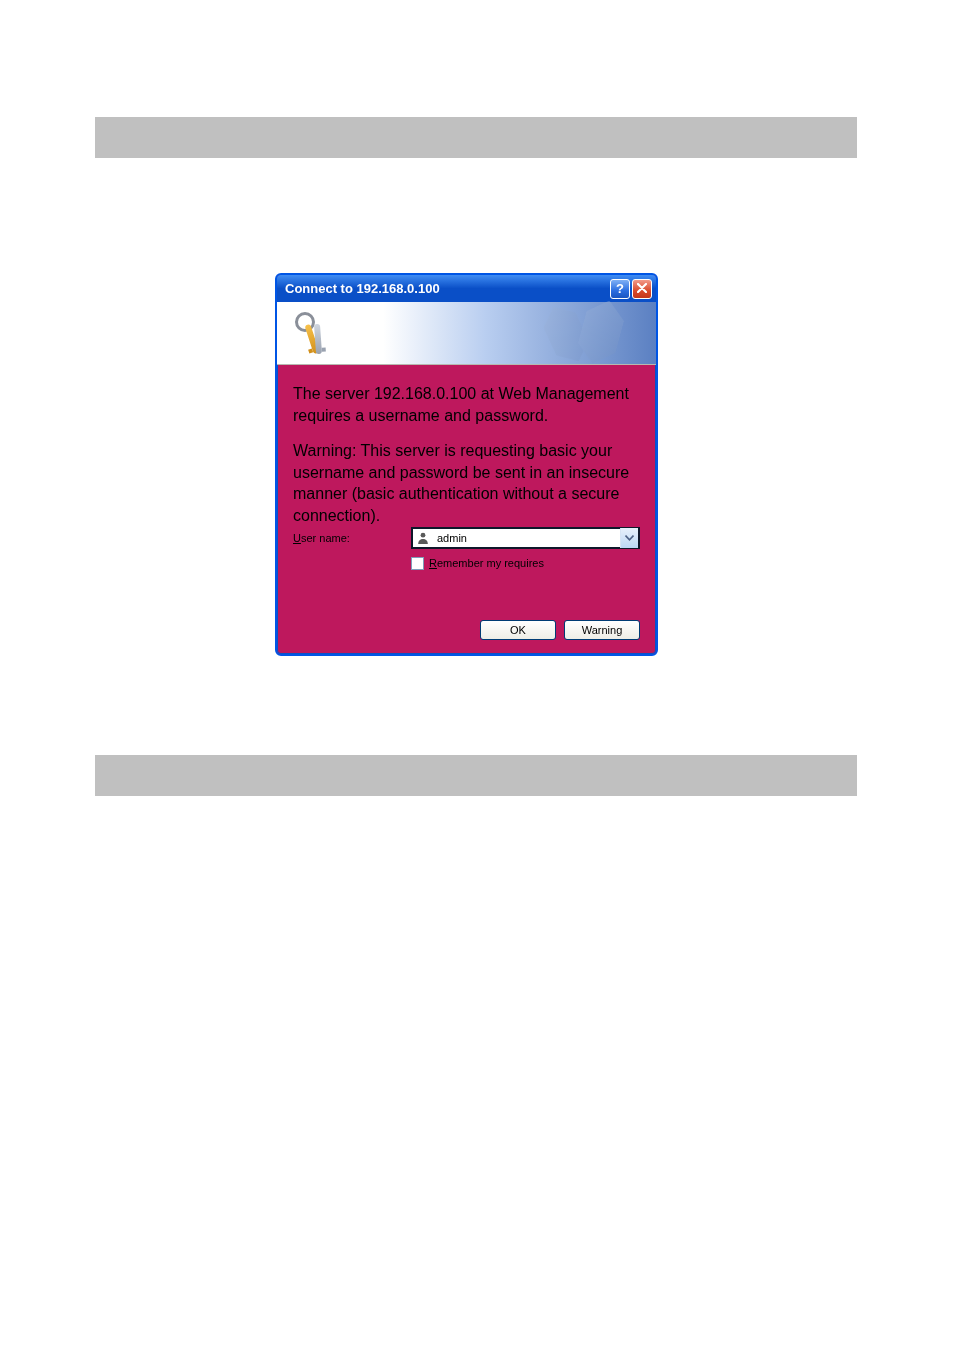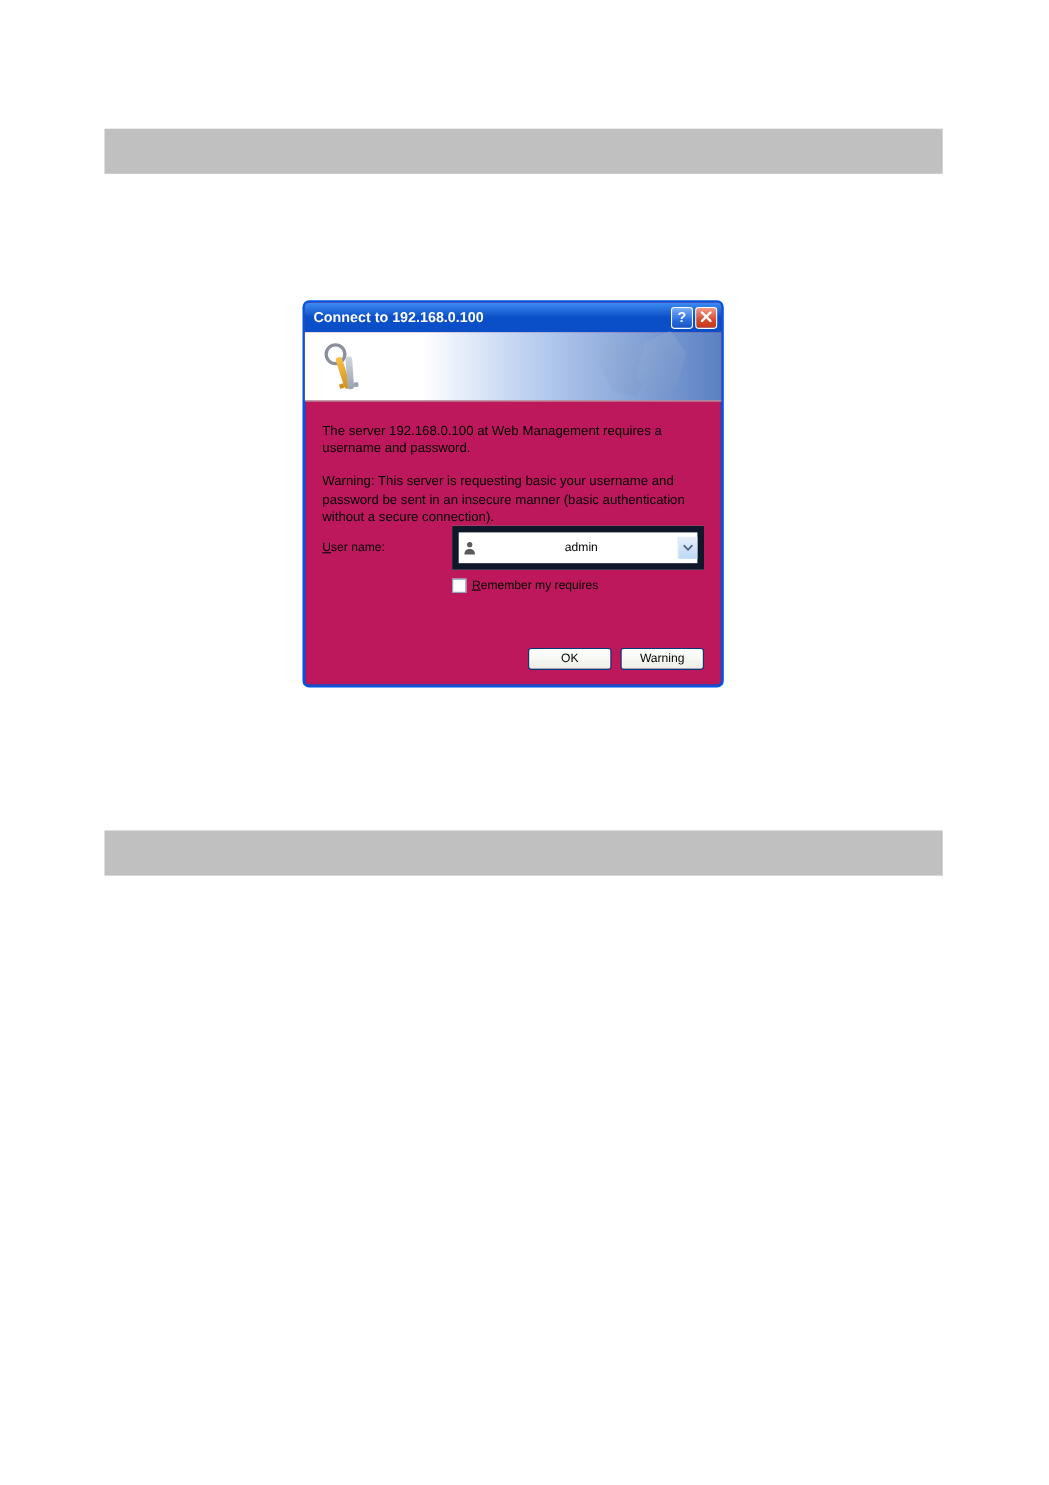--- a/index.html
+++ b/index.html
@@ -144,49 +144,48 @@
     clip-path: polygon(50% 0, 100% 25%, 100% 75%, 50% 100%, 0 75%, 0 25%);
   }
   .g1 { left: 20px; top: 2px; transform: rotate(-25deg) scale(1.2); }
   .g2 { left: 55px; top: 0px; transform: rotate(15deg) scale(1.3); }
 
   .body {
     padding: 18px 16px 14px 16px;
   }
 
   .msg {
-    font-size: 12px;
+    font-size: 16px;
     line-height: 1.35;
     color: #000;
   }
   .msg + .msg { margin-top: 14px; }
 
   .form-area { margin-top: 0; }
 
   .row {
     display: flex;
     align-items: center;
     margin-bottom: 10px;
   }
   .row-label {
     width: 118px;
     font-size: 11px;
   }
   .row-label .access { text-decoration: underline; }
   .row-field { flex: 1; }
 
   .combo {
-    height: 40px;
-    border: 6px solid #0f172a;
+    height: 22px;
+    border: 2px solid #0f172a;
     background: #fff;
     display: flex;
     align-items: center;
     position: relative;
     box-sizing: border-box;
-    text-align: center;
   }
   .combo .avatar {
     width: 16px;
     height: 16px;
     margin: 0 4px 0 2px;
     display:flex;
     align-items:center;
     justify-content:center;
   }
   .combo-value {

